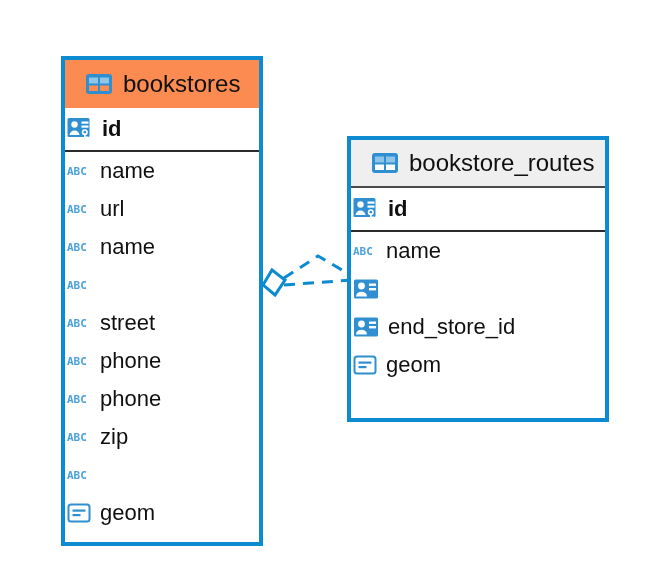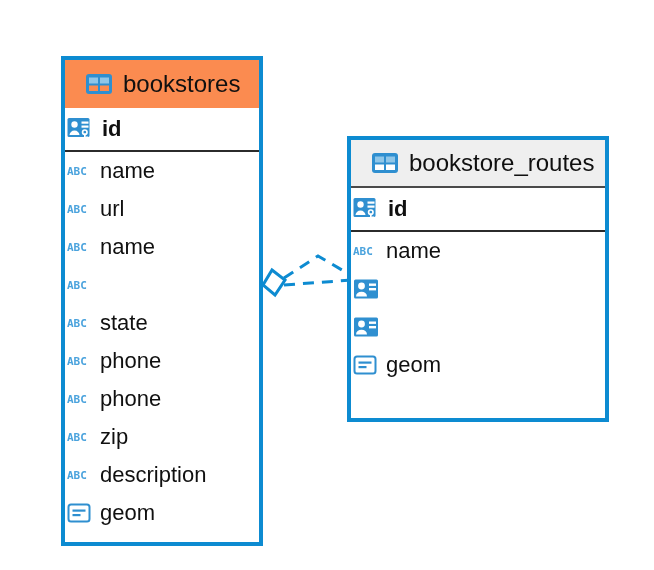--- a/index.html
+++ b/index.html
@@ -178,21 +178,21 @@
           </svg>
         </span>
       </div>
 
       <div class="field-row">
         <span class="icon icon-abc">
           <svg viewBox="0 0 24 14" width="24" height="14" xmlns="http://www.w3.org/2000/svg">
             <text x="0" y="11" font-family="'DejaVu Sans Mono', monospace" font-size="11" font-weight="bold" fill="#4ba3dd">ABC</text>
           </svg>
         </span>
-        <span class="field-name">state</span>
+        <span class="field-name">street</span>
       </div>
 
       <div class="field-row">
         <span class="icon icon-abc">
           <svg viewBox="0 0 24 14" width="24" height="14" xmlns="http://www.w3.org/2000/svg">
             <text x="0" y="11" font-family="'DejaVu Sans Mono', monospace" font-size="11" font-weight="bold" fill="#4ba3dd">ABC</text>
           </svg>
         </span>
         <span class="field-name">phone</span>
       </div>
@@ -214,21 +214,20 @@
         </span>
         <span class="field-name">zip</span>
       </div>
 
       <div class="field-row">
         <span class="icon icon-abc">
           <svg viewBox="0 0 24 14" width="24" height="14" xmlns="http://www.w3.org/2000/svg">
             <text x="0" y="11" font-family="'DejaVu Sans Mono', monospace" font-size="11" font-weight="bold" fill="#4ba3dd">ABC</text>
           </svg>
         </span>
-        <span class="field-name">description</span>
       </div>
 
       <div class="field-row">
         <span class="icon icon-geom">
           <svg viewBox="0 0 24 22" width="24" height="22" xmlns="http://www.w3.org/2000/svg">
             <rect x="1.5" y="2.5" width="21" height="17" rx="2.5" fill="#ffffff" stroke="#2f8fd0" stroke-width="2"></rect>
             <rect x="5.5" y="7.5" width="13" height="2.2" fill="#2f8fd0"></rect>
             <rect x="5.5" y="12" width="8" height="2.2" fill="#2f8fd0"></rect>
           </svg>
         </span>
@@ -296,20 +295,21 @@
       <div class="field-row">
         <span class="icon icon-fk">
           <svg viewBox="0 0 26 22" width="26" height="22" xmlns="http://www.w3.org/2000/svg">
             <rect x="1" y="1.5" width="24" height="19" rx="1.5" fill="#2f8fd0"></rect>
             <circle cx="8.5" cy="8" r="3.4" fill="#ffffff"></circle>
             <path d="M 3 18.5 a 5.5 4.8 0 0 1 11 0 Z" fill="#ffffff"></path>
             <rect x="16" y="5.5" width="7" height="2.4" fill="#ffffff"></rect>
             <rect x="16" y="10" width="7" height="2.4" fill="#ffffff"></rect>
           </svg>
         </span>
+        <span class="field-name">end_store_id</span>
       </div>
 
       <div class="field-row">
         <span class="icon icon-geom">
           <svg viewBox="0 0 24 22" width="24" height="22" xmlns="http://www.w3.org/2000/svg">
             <rect x="1.5" y="2.5" width="21" height="17" rx="2.5" fill="#ffffff" stroke="#2f8fd0" stroke-width="2"></rect>
             <rect x="5.5" y="7.5" width="13" height="2.2" fill="#2f8fd0"></rect>
             <rect x="5.5" y="12" width="8" height="2.2" fill="#2f8fd0"></rect>
           </svg>
         </span>

